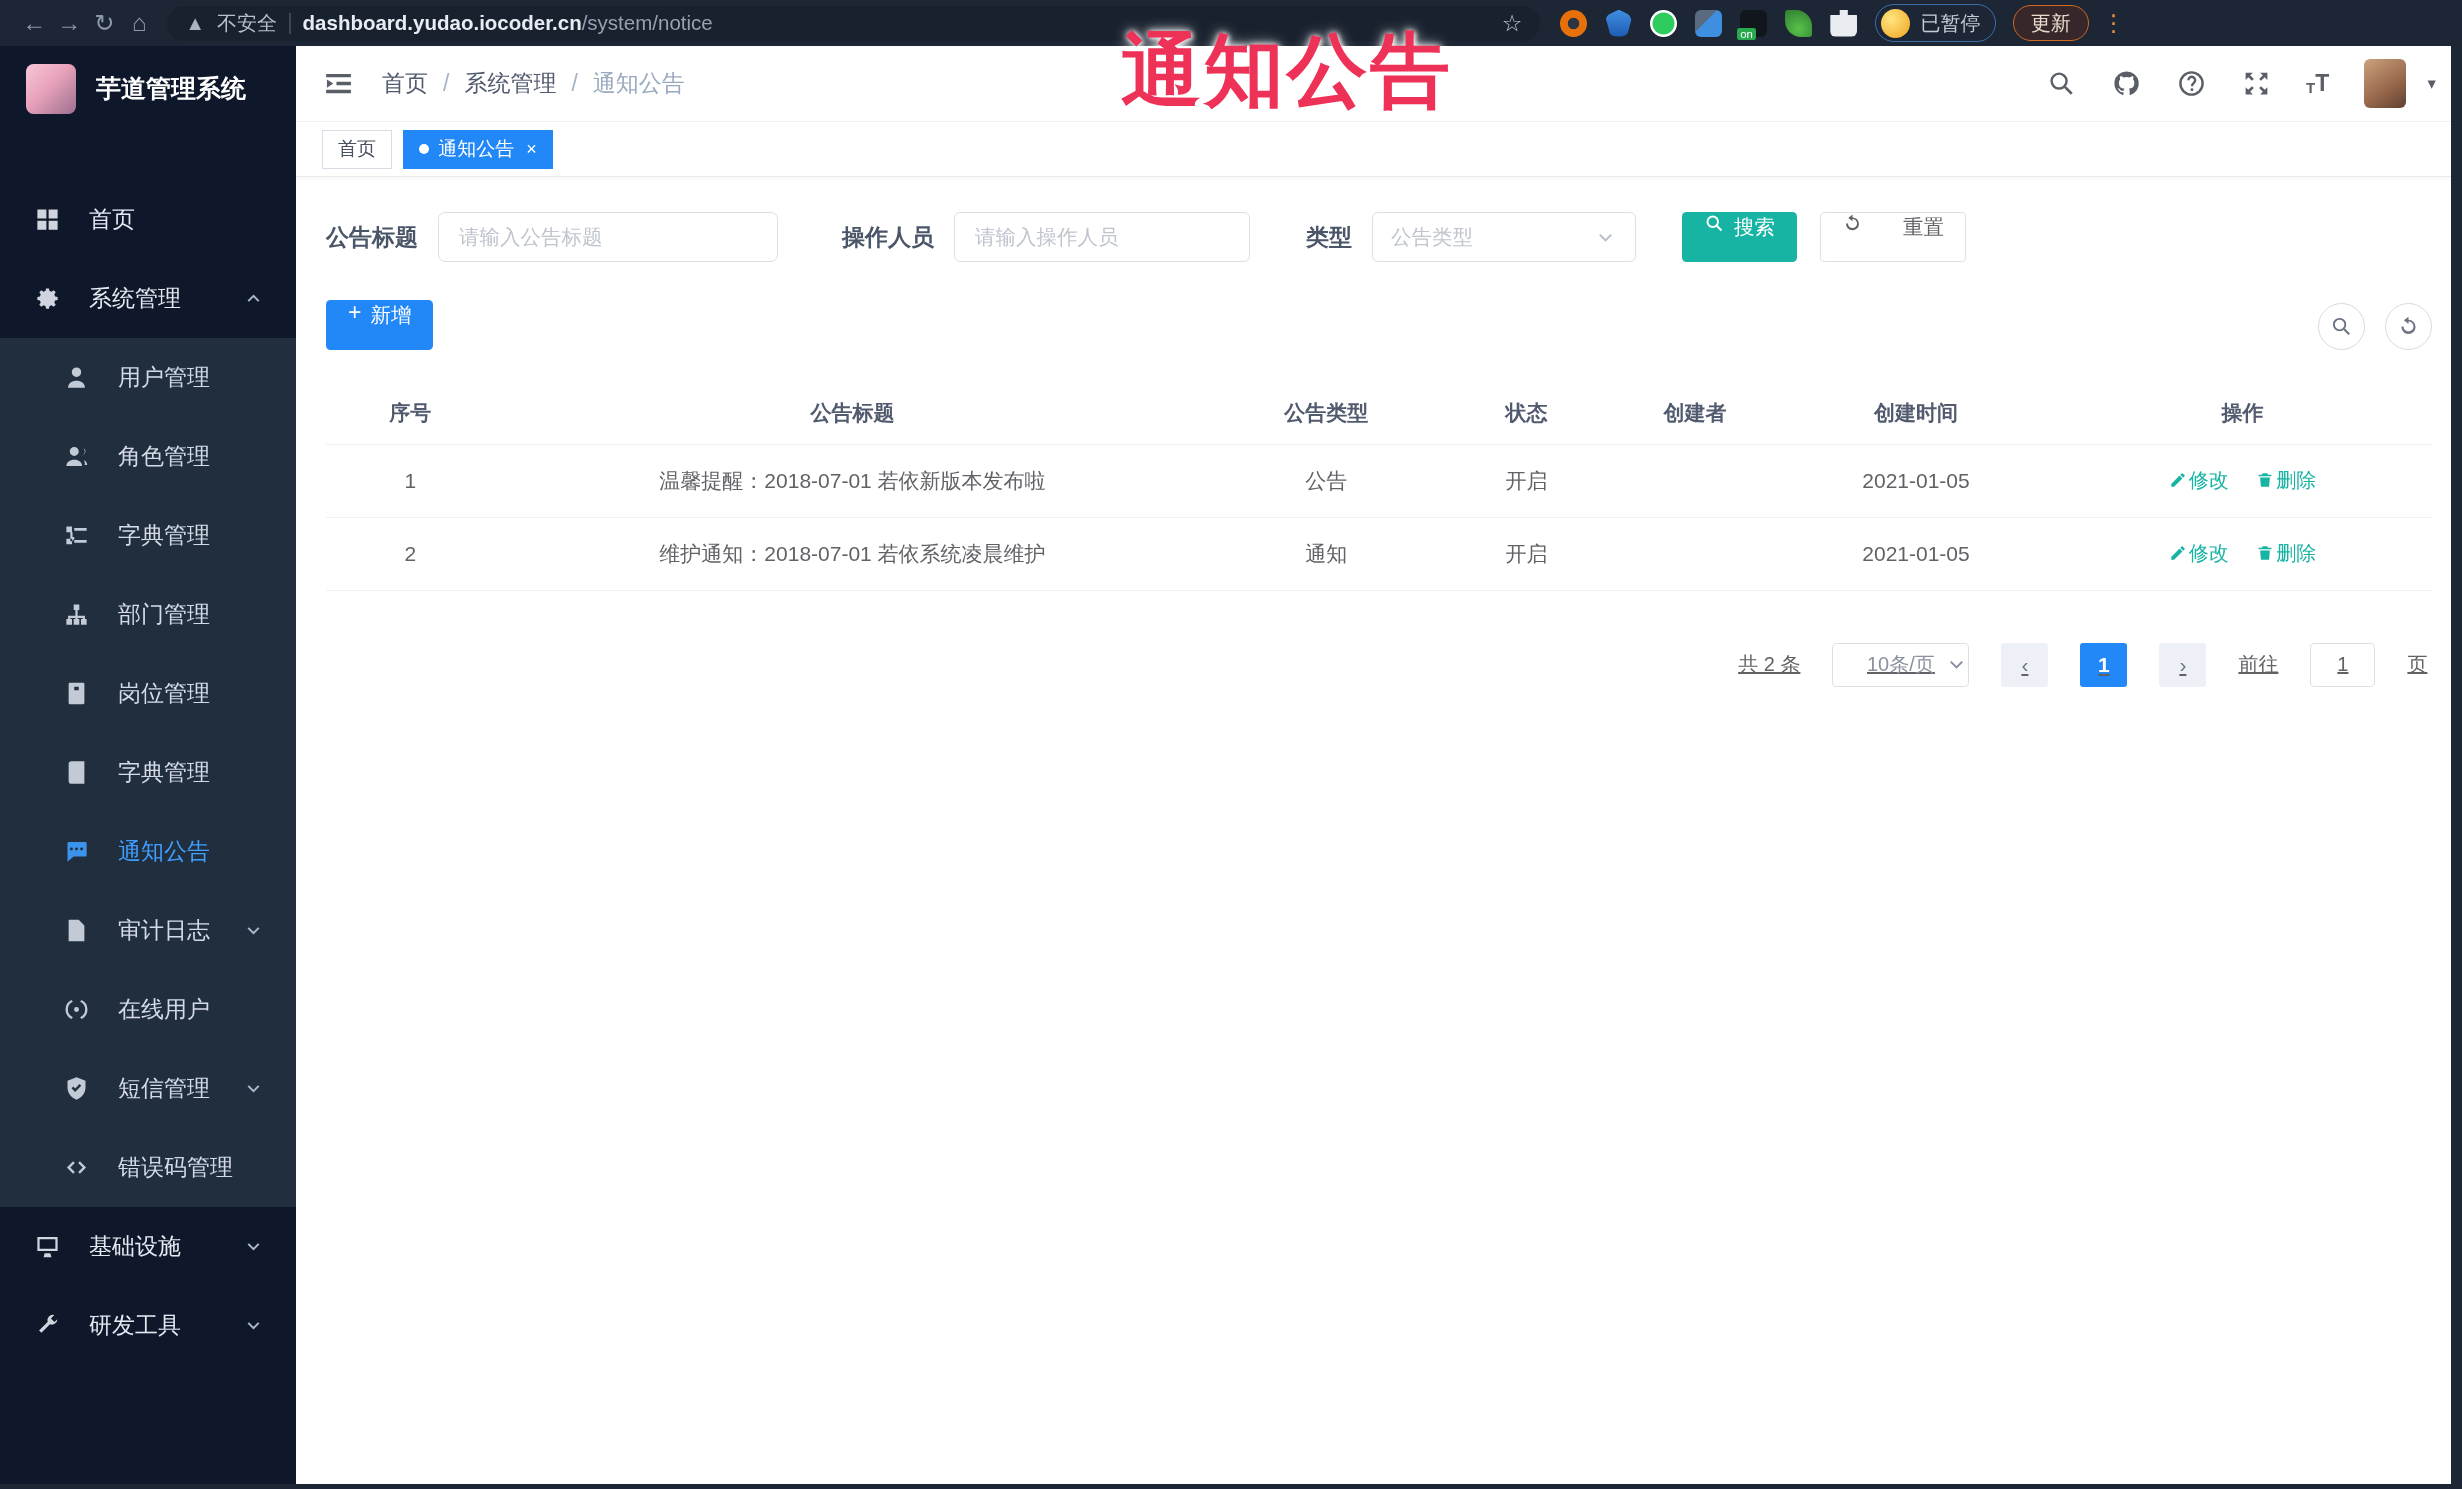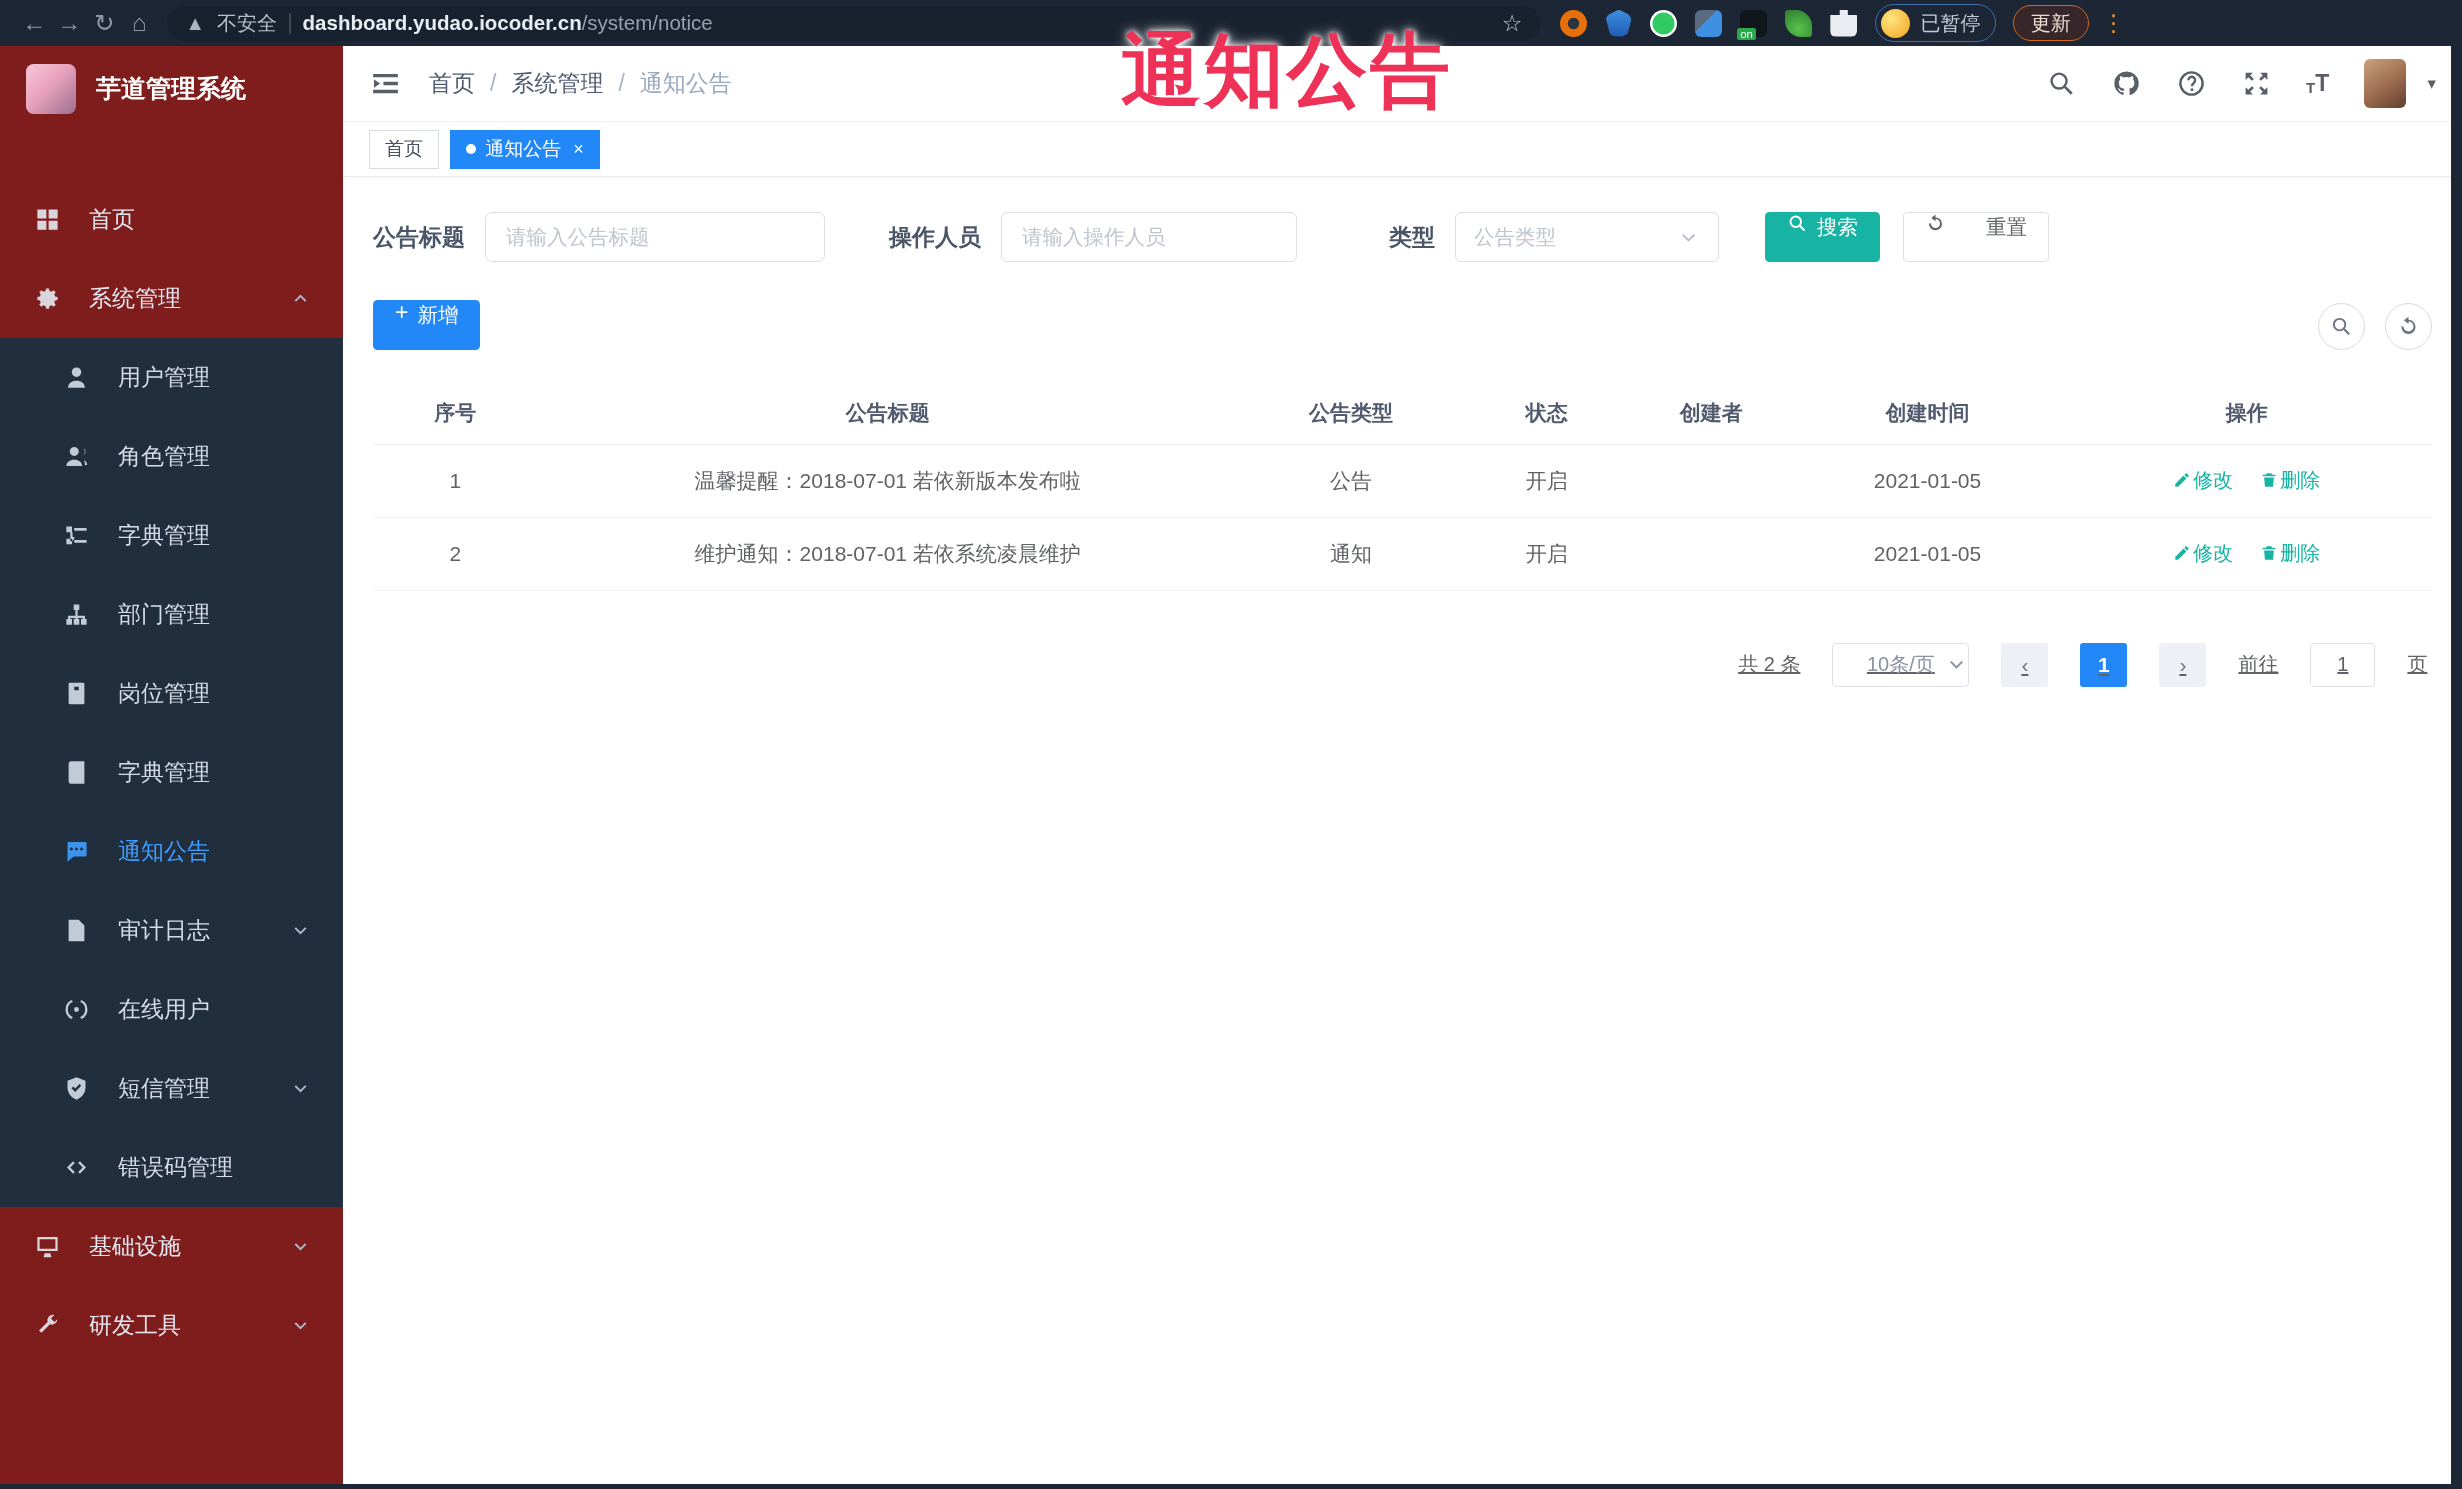--- a/index.html
+++ b/index.html
@@ -39,21 +39,21 @@
   .kebab { color:#e8963c; font-size:23px; line-height:23px; margin-left:13.7px; flex:none; letter-spacing:0.8px; }
 
   
   .overlay-title { position:absolute; top:18px; left:1121px; z-index:60;
     font-size:80px; font-weight:700; color:#ee3157; letter-spacing:3px; white-space:nowrap;
     text-shadow:0 0 6px rgba(255,255,255,.95), 0 0 13.7px rgba(255,255,255,.8), 2.3px 2.3px 4.6px rgba(255,255,255,.55); }
 
   
   .app { position:absolute; top:46px; left:0; right:0; bottom:0; display:flex; }
 
-  .sidebar { width:343px; flex:none; background:#7f1d1d; overflow:hidden; }
+  .sidebar { width:296px; flex:none; background:#0f172a; overflow:hidden; }
   .logo-row { height:85px; display:flex; align-items:center; gap:20px; padding:0 26px; }
   .logo-img { width:50px; height:50px; border-radius:7.6px; flex:none;
     background:linear-gradient(135deg,#f8c7d8 0%,#e8a2bb 45%,#9c6f8e 100%); }
   .app-title { font-size:25px; font-weight:700; color:#ffffff; white-space:nowrap; }
   .menu { margin-top:49px; }
   .m-item { height:79px; display:flex; align-items:center; gap:27px; padding:0 32px;
     font-size:23px; color:#e4e9f2; cursor:pointer; white-space:nowrap; }
   .m-item .mi { width:30px; height:27px; flex:none; display:flex; align-items:center; justify-content:center; opacity:.9; }
   .m-item .mi svg { width:27px; height:27px; fill:currentColor; }
   .m-item .arrow { margin-left:auto; color:#aab8cd; display:flex; }
@@ -91,21 +91,21 @@
   .tag .close { font-size:18px; margin-left:3px; }
 
   .content { flex:1; padding:35px 30px; position:relative; }
 
   .filter-row { display:flex; align-items:center; }
   .f-label { font-size:23px; font-weight:700; color:#4a5568; margin-right:20px; white-space:nowrap; }
   .f-input { height:50px; border:0.8px solid #dcdfe6; border-radius:6px; padding:0 20px;
     font-size:20.5px; color:#606266; outline:none; font-family:inherit; }
   .f-input::placeholder { color:#bfc4cd; }
   .w-title { width:340px; margin-right:64px;border-radius:7px; }
-  .w-oper  { width:296px; margin-right:92px; }
+  .w-oper  { width:296px; margin-right:56px; }
   .f-select { width:264px; height:50px; border:0.8px solid #dcdfe6; border-radius:6px;
     display:flex; align-items:center; padding:0 18px; margin-right:46px; cursor:pointer; }
   .f-select .ph { font-size:20.5px; color:#bfc4cd; flex:1; }
   .f-select .chev { color:#b8bdc9; display:flex; }
   .chev svg { width:23px; height:23px; stroke:currentColor; fill:none; stroke-width:2.2; }
   .btn { height:50px; border-radius:4.6px; display:inline-flex; align-items:flex-start; gap:9px;
     font-size:20.5px; padding:0 21px; cursor:pointer; border:0.8px solid transparent; white-space:nowrap; }
   .btn svg { width:21px; height:21px; }
   .btn-search { background:#17b3a3; color:#fff; }
   .btn-reset { background:#fff; border-color:#dcdfe6; color:#606266; margin-left:23px;gap:40px; }

